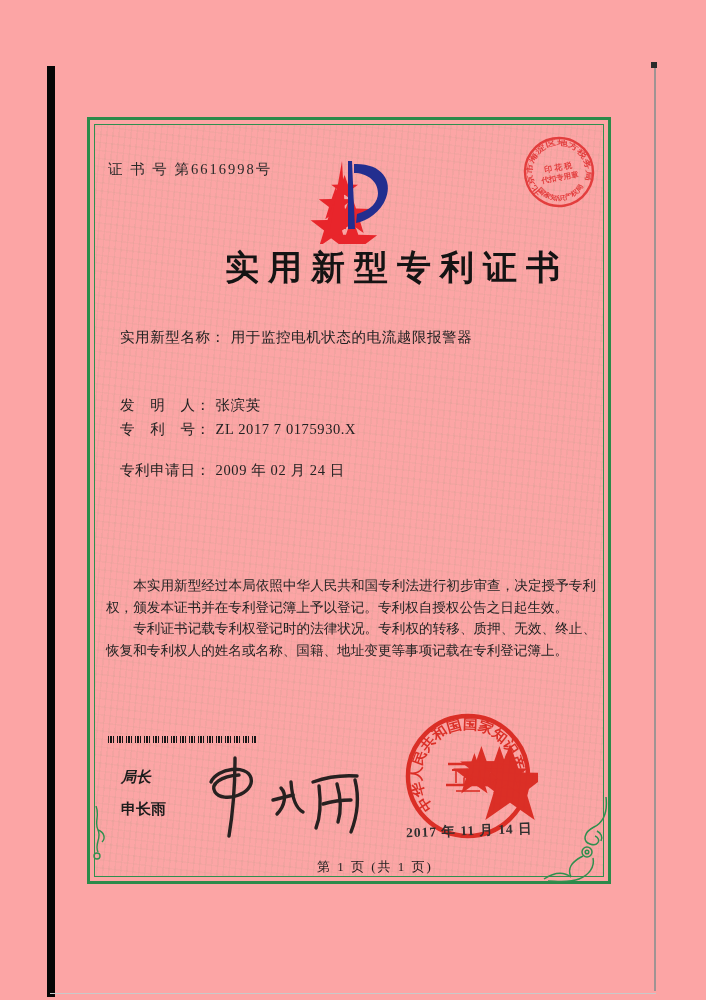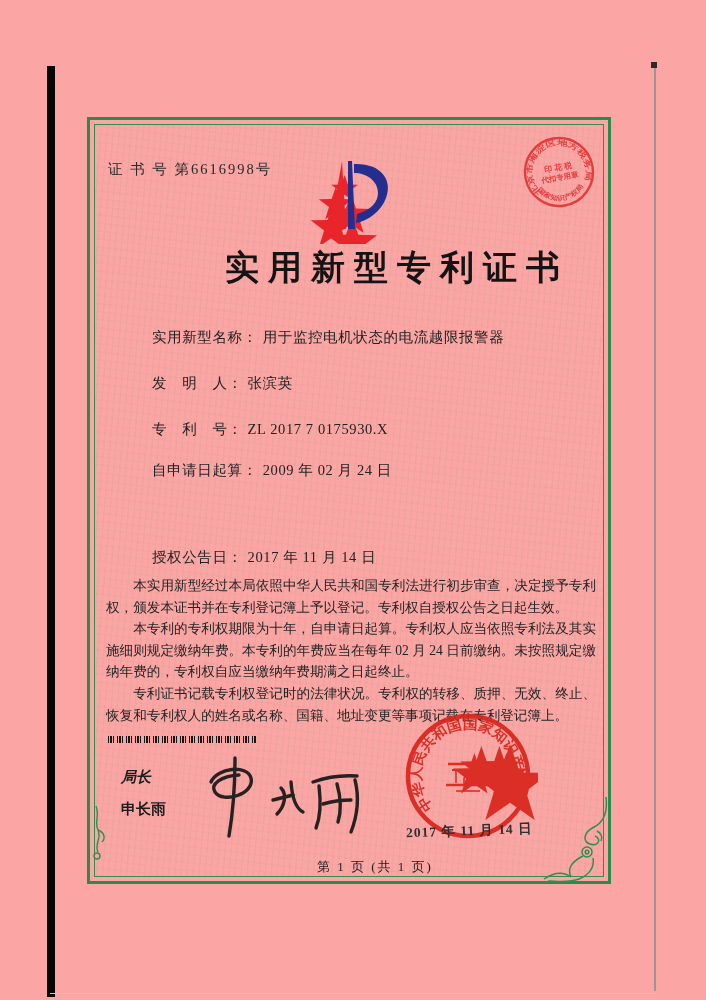--- a/index.html
+++ b/index.html
@@ -14,21 +14,21 @@
   .frame{position:absolute;left:87px;top:117px;width:524px;height:767px;box-sizing:border-box;
          border:3px solid #2c8a4a;}
   .frame-inner{position:absolute;left:4px;top:4px;right:4px;bottom:4px;border:1px solid #2f8f4e;
          background:
            repeating-linear-gradient(95deg, rgba(46,138,74,0.05) 0 1.5px, transparent 1.5px 6px),
            repeating-linear-gradient(7deg, rgba(46,138,74,0.035) 0 1.5px, transparent 1.5px 8px);}
   .cert-no{position:absolute;left:108px;top:160px;font-size:14.5px;letter-spacing:2px;color:#2a2a2a;}
   .logo{position:absolute;left:293px;top:150px;}
   .title{position:absolute;left:87px;top:245px;width:524px;text-align:center;
          font-size:34px;font-weight:700;letter-spacing:9px;color:#141414;margin-left:48px;}
-  .field-row{position:absolute;left:120px;font-size:14.5px;letter-spacing:.6px;color:#222;white-space:nowrap;margin-left:32px;}
+  .field-row{position:absolute;left:120px;font-size:14.5px;letter-spacing:.6px;color:#222;white-space:nowrap;}
   .f-label{margin-right:5px;}
   .paragraphs{position:absolute;left:106px;top:575px;width:490px;font-size:13.6px;line-height:21.6px;
          text-align:justify;color:#242424;}
   .paragraphs p{margin:0;text-indent:2em;}
   .barcode{position:absolute;left:108px;top:736px;width:148px;height:7px;
          background:repeating-linear-gradient(90deg,#161616 0 1px,transparent 1px 2px,#161616 2px 4px,
          transparent 4px 5px,#161616 5px 6px,transparent 6px 9px);}
   .sig-role{position:absolute;left:121px;top:768px;font-size:15px;font-weight:700;
          font-family:"Liberation Sans","DejaVu Sans",sans-serif;color:#1d1d1d;font-style:italic;}
   .sig-name{position:absolute;left:121px;top:800px;font-size:15px;font-weight:700;
@@ -76,36 +76,32 @@
     <polygon points="37,79 53,79 49,11" fill="#e8252b"></polygon>
     <polygon points="55,11 59,11 62,79 55,79" fill="#232e8f"></polygon>
     <path d="M61,14 C88,13 100,30 93,48 C88,62 74,71 63,73 L64,64 C78,60 85,52 85,43 C85,31 74,23 61,23 Z" fill="#232e8f"></path>
   </svg>
 
   <div class="title">实用新型专利证书</div>
 
   <div class="field-row" style="top:328px">
     <span class="f-label">实用新型名称：</span><span class="f-value">用于监控电机状态的电流越限报警器</span>
   </div>
-  <div class="field-row" style="top:374px">
+  <div class="field-row" style="top:396px">
     <span class="f-label">发　明　人：</span><span class="f-value">张滨英</span>
   </div>
   <div class="field-row" style="top:420px">
     <span class="f-label">专　利　号：</span><span class="f-value">ZL 2017 7 0175930.X</span>
   </div>
   <div class="field-row" style="top:461px">
-    <span class="f-label">自申请日起算：</span><span class="f-value">2009 年 02 月 24 日</span>
-  </div>
-  <div class="field-row" style="top:548px">
-    <span class="f-label">授权公告日：</span><span class="f-value">2017 年 11 月 14 日</span>
+    <span class="f-label">专利申请日：</span><span class="f-value">2009 年 02 月 24 日</span>
   </div>
 
   <div class="paragraphs">
     <p>本实用新型经过本局依照中华人民共和国专利法进行初步审查，决定授予专利权，颁发本证书并在专利登记簿上予以登记。专利权自授权公告之日起生效。</p>
-    <p>本专利的专利权期限为十年，自申请日起算。专利权人应当依照专利法及其实施细则规定缴纳年费。本专利的年费应当在每年 02 月 24 日前缴纳。未按照规定缴纳年费的，专利权自应当缴纳年费期满之日起终止。</p>
     <p>专利证书记载专利权登记时的法律状况。专利权的转移、质押、无效、终止、恢复和专利权人的姓名或名称、国籍、地址变更等事项记载在专利登记簿上。</p>
   </div>
 
   <div class="barcode"></div>
 
   <div class="sig-role">局长</div>
   <div class="sig-name">申长雨</div>
   <svg class="sig-script" width="180" height="95" viewBox="0 0 180 95" aria-label="申长雨">
     <g fill="none" stroke="#161616" stroke-width="3.4" stroke-linecap="round" opacity="0.92">
       <path d="M16,34 C22,20 52,16 56,30 C60,46 28,56 20,44 C15,36 26,28 44,27"></path>

